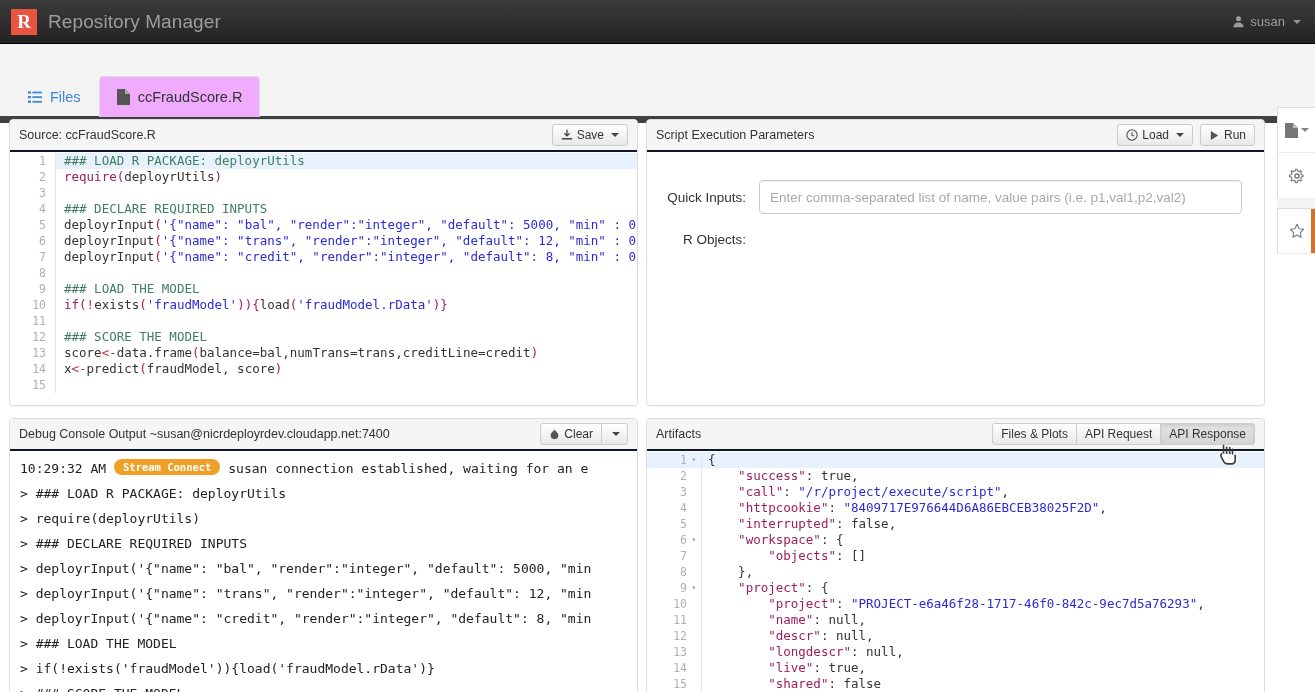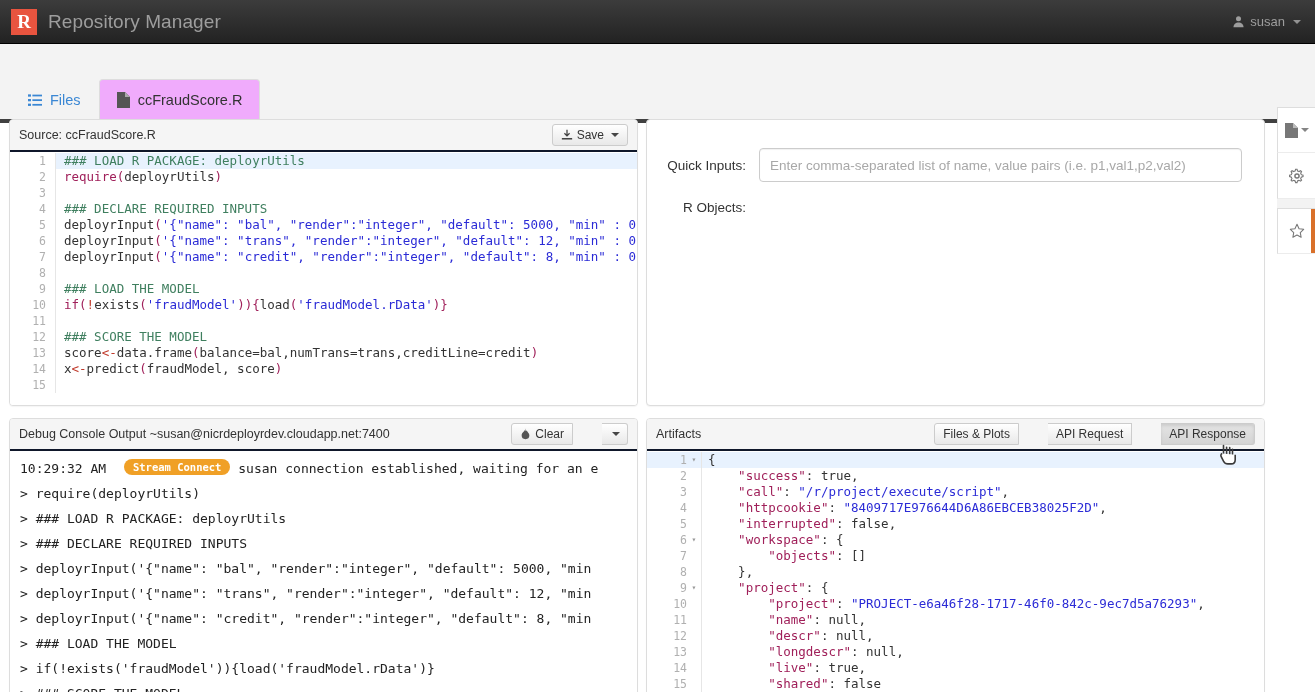--- a/index.html
+++ b/index.html
@@ -32,21 +32,21 @@
   }
   .caret-dn {
     display: inline-block; width: 0; height: 0;
     border-left: 4px solid transparent; border-right: 4px solid transparent;
     border-top: 4px solid currentColor; margin-left: 3px; opacity: .9;
   }
 
   
   #tabstrip {
     position: absolute; left: 0; top: 44px; width: 1315px; height: 79px;
-    background: #f3f3f3; border-bottom: 4px solid #404040;
+    background: #f3f3f3; border-bottom: 7px solid #404040;
     display: flex; align-items: flex-end; padding-left: 10px;
   }
   .ntab {
     height: 41px; display: flex; align-items: center; gap: 8px;
     padding: 0 17px; font-size: 14.5px; color: #3a87d4;
     border: 1px solid transparent; border-bottom: none;
     border-radius: 4px 4px 0 0; position: relative; top: 1px;
   }
   .ntab.active {
     background: #f0abfc; border-color: #dddddd; color: #333333;
@@ -69,21 +69,21 @@
   }
   .panel-head .ttl { white-space: nowrap; overflow: hidden; }
   .head-actions { margin-left: auto; display: flex; align-items: center; }
 
   .btn {
     height: 22px; padding: 0 8px; font-size: 12px; color: #333;
     background: linear-gradient(to bottom,#ffffff 0%,#e8e8e8 100%);
     border: 1px solid #cccccc; border-radius: 3px;
     display: inline-flex; align-items: center; gap: 4px; white-space: nowrap;
   }
-  .btn-grp { display: inline-flex; gap: 29px; }
+  .btn-grp { display: inline-flex; }
   .btn-grp .btn { border-radius: 0; border-left-width: 0; }
   .btn-grp .btn:first-child { border-radius: 3px 0 0 3px; border-left-width: 1px; }
   .btn-grp .btn:last-child { border-radius: 0 3px 3px 0; }
   .btn-grp .btn.sel {
     background: linear-gradient(to bottom,#e4e4e4 0%,#d4d4d4 100%);
     box-shadow: inset 0 2px 3px rgba(0,0,0,.10);
     text-align: right;
   }
 
   
@@ -129,21 +129,20 @@
     background: #ffffff; overflow: hidden;
     font-family: "DejaVu Sans Mono", monospace; font-size: 13px;
     padding: 4px 0 0 10px;
   }
   .cline { height: 25px; line-height: 25px; white-space: pre; color: #222; }
   .badge-stream {
     display: inline-block; background: #f0a026; color: #fff;
     font-size: 10.5px; font-weight: bold; border-radius: 9px;
     padding: 1px 9px; line-height: 14px; vertical-align: 2px;
     font-family: "DejaVu Sans Mono", monospace;
-    margin-left: 10px;
   }
 
   
   #panel-artifacts { left: 646px; top: 311px; width: 619px; height: 380px; }
   .json-area {
     position: absolute; left: 0; top: 33px; right: 0; bottom: 0;
     background: #ffffff; overflow: hidden;
     font-family: "DejaVu Sans Mono", monospace; font-size: 12.5px;
   }
   .json-row { height: 16px; display: flex; white-space: pre; }
@@ -253,20 +252,39 @@
           <div class="code-row"><div class="gutter">11</div><div class="code-txt"></div></div>
           <div class="code-row"><div class="gutter">12</div><div class="code-txt"><span class="c-cmt">### SCORE THE MODEL</span></div></div>
           <div class="code-row"><div class="gutter">13</div><div class="code-txt"><span>score</span><span class="c-op">&lt;-</span><span>data.frame</span><span class="c-pun">(</span><span>balance=bal,numTrans=trans,creditLine=credit</span><span class="c-pun">)</span></div></div>
           <div class="code-row"><div class="gutter">14</div><div class="code-txt"><span>x</span><span class="c-op">&lt;-</span><span>predict</span><span class="c-pun">(</span><span>fraudModel, score</span><span class="c-pun">)</span></div></div>
           <div class="code-row"><div class="gutter">15</div><div class="code-txt"></div></div>
         </div>
     </div>
   </div>
 
   <div class="panel" id="panel-params">
+    <div class="panel-head">
+      <span class="ttl">Script Execution Parameters</span>
+      <span class="head-actions" style="gap:7px;">
+        <button class="btn">
+          <svg width="12" height="12" viewBox="0 0 14 14">
+            <circle cx="7" cy="7" r="6" fill="none" stroke="#444" stroke-width="1.2"></circle>
+            <path d="M7 3.4v3.8l2.3 1" stroke="#444" stroke-width="1.2" fill="none"></path>
+          </svg>
+          <span>Load</span>
+          <span class="caret-dn"></span>
+        </button>
+        <button class="btn">
+          <svg width="11" height="11" viewBox="0 0 12 12">
+            <path d="M2 1l8 5-8 5z" fill="#555"></path>
+          </svg>
+          <span>Run</span>
+        </button>
+      </span>
+    </div>
     <div style="padding:28px 22px 0 0;">
       <div class="form-row">
         <div class="form-lbl">Quick Inputs:</div>
         <input class="form-inp" type="text" placeholder="Enter comma-separated list of name, value pairs (i.e. p1,val1,p2,val2)" style="">
       </div>
       <div class="form-row" style="margin-top:18px;">
         <div class="form-lbl">R Objects:</div>
       </div>
     </div>
   </div>
@@ -282,22 +300,22 @@
           <span>Clear</span>
         </button>
         <button class="btn" style="padding:0 7px;">
           <span class="caret-dn"></span>
         </button>
       </span>
     </div>
     <div class="console-area">
       <div id="console-lines">
           <div class="cline"><span>10:29:32 AM </span><span class="badge-stream">Stream Connect</span><span> susan connection established, waiting for an e</span></div>
+          <div class="cline">&gt; ### LOAD R PACKAGE: deployrUtils</div>
           <div class="cline">&gt; require(deployrUtils)</div>
-          <div class="cline">&gt; ### LOAD R PACKAGE: deployrUtils</div>
           <div class="cline">&gt; ### DECLARE REQUIRED INPUTS</div>
           <div class="cline">&gt; deployrInput('{"name": "bal", "render":"integer", "default": 5000, "min</div>
           <div class="cline">&gt; deployrInput('{"name": "trans", "render":"integer", "default": 12, "min</div>
           <div class="cline">&gt; deployrInput('{"name": "credit", "render":"integer", "default": 8, "min</div>
           <div class="cline">&gt; ### LOAD THE MODEL</div>
           <div class="cline">&gt; if(!exists('fraudModel')){load('fraudModel.rData')}</div>
           <div class="cline">&gt; ### SCORE THE MODEL</div>
         </div>
     </div>
   </div>

